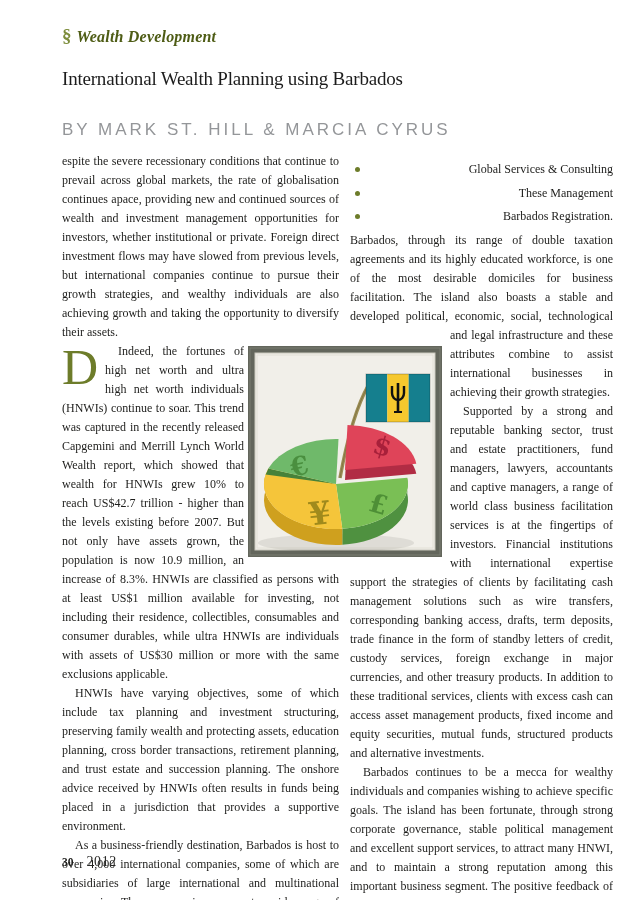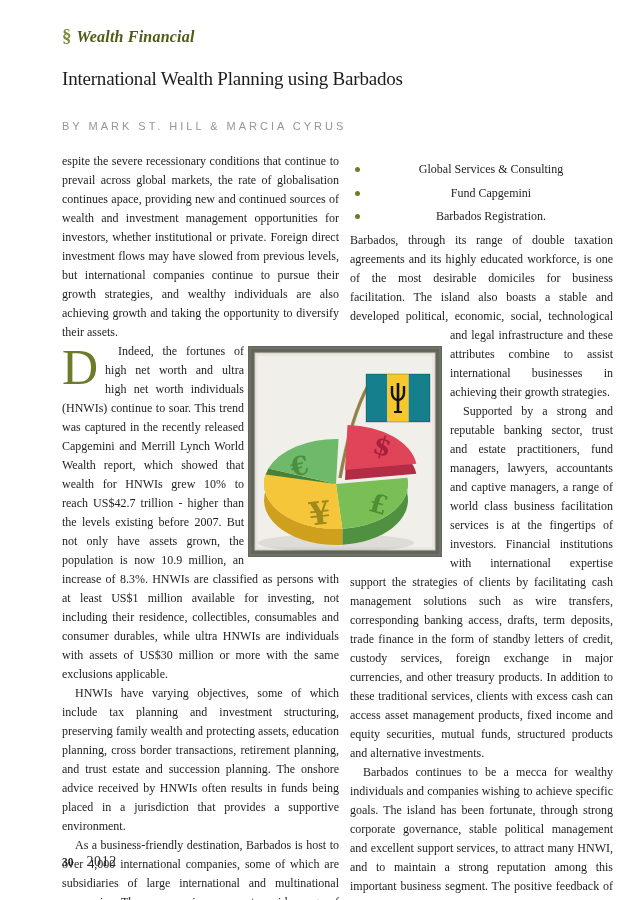--- a/index.html
+++ b/index.html
@@ -10,62 +10,62 @@
     font-family:"Liberation Serif", serif; color:#1d1d1b;
   }
   
   .kicker { position:absolute; left:62px; top:25px; display:flex; align-items:baseline; gap:5px; }
   .kicker .glyph { font-size:19px; font-weight:bold; color:#7c8c3a; font-style:normal; }
   .kicker .label { font-size:16px; font-weight:bold; font-style:italic; color:#4e5c15; letter-spacing:0.2px; }
   
   .title { position:absolute; left:62px; top:68px; width:560px;
            font-size:19px; font-weight:normal; color:#1c1c1c; letter-spacing:-0.2px; }
   .byline { position:absolute; left:62px; top:120px;
-            font-family:"Liberation Sans", sans-serif; font-size:11px;
+            font-family:"Liberation Sans", sans-serif; font-size:17px;
             letter-spacing:3px; color:#949699; }
   
   .columns { position:absolute; left:62px; top:152px; width:551px; display:flex; gap:11px; }
   .col { font-size:12px; line-height:19px; text-align:justify; }
   .col-left  { width:277px; }
   .col-right { width:263px; }
   .col p { text-indent:0; }
   .col p.indent { text-indent:13px; }
   .dropcap {
     float:left; font-size:50px; line-height:43px; color:#6d7c2a;
     padding:3px 7px 0 0; font-weight:normal;
   }
   
   .push-off-r { float:right; width:0;    height:191px; }
   .push-blk-r { float:right; clear:right; width:95px;  height:217px; }
   .push-off-l { float:left;  width:0;    height:191px; }
   .push-blk-l { float:left;  clear:left;  width:100px; height:217px; }
   
   ul.bullets { list-style:none; margin-top:8px; }
-  ul.bullets li { position:relative; padding-left:19px; text-align:center; }
+  ul.bullets li { position:relative; padding-left:19px; text-align:right; }
   ul.bullets li::before {
     content:""; position:absolute; left:5px; top:7px;
     width:5px; height:5px; border-radius:50%; background:#6d7c2a;
   }
   .bullets-right li { margin-bottom:4.5px; }
   
   .illustration { position:absolute; left:248px; top:346px; width:194px; height:211px; }
   
   .footer { position:absolute; left:62px; top:854px; display:flex; align-items:baseline; gap:13px; }
   .footer .pageno { font-size:11.5px; font-weight:bold; color:#1d1d1b; }
   .footer .pub { font-size:9.5px; letter-spacing:0.6px; color:#2a2a28; }
   .footer .year { font-size:14px; letter-spacing:0.6px; color:#2a2a28; }
 </style>
 </head>
 <body>
 
 <div class="page">
 
   <div class="kicker">
     <span class="glyph">§</span>
-    <span class="label">Wealth Financial</span>
+    <span class="label">Wealth Development</span>
   </div>
 
   <h1 class="title">International Wealth Planning using Barbados</h1>
 
   <div class="byline">BY MARK ST. HILL &amp; MARCIA CYRUS</div>
 
   <div class="columns">
 
     <div class="col col-left">
       <div class="push-off-r"></div>
@@ -75,21 +75,21 @@
       <p class="indent">HNWIs have varying objectives, some of which include tax planning and investment structuring, preserving family wealth and protecting assets, education planning, cross border transactions, retirement planning, and trust estate and succession planning. The onshore advice received by HNWIs often results in funds being placed in a jurisdiction that provides a supportive environment.</p>
       <p class="indent">As a business-friendly destination, Barbados is host to over 4,000 international companies, some of which are subsidiaries of large international and multinational companies. These companies represent a wide range of business activities and industries with operations on every continent. Some of the business activities within this sector include:</p>
 
     </div>
 
     <div class="col col-right">
       <div class="push-off-l"></div>
       <div class="push-blk-l"></div>
       <ul class="bullets bullets-right">
         <li>Global Services &amp; Consulting</li>
-        <li>Fund Capgemini</li>
+        <li>These Management</li>
         <li>Barbados Registration.</li>
       </ul>
       <p>Barbados, through its range of double taxation agreements and its highly educated workforce, is one of the most desirable domiciles for business facilitation.  The island also boasts a stable and developed political, economic, social, technological and legal infrastructure and these attributes combine to assist international businesses in achieving their growth strategies.</p>
       <p class="indent">Supported by a strong and reputable banking sector, trust and estate practitioners, fund managers, lawyers, accountants and captive managers, a range of world class business facilitation services is at the fingertips of investors. Financial institutions with international expertise support the strategies of clients by facilitating cash management solutions such as wire transfers, corresponding banking access, drafts, term deposits, trade finance in the form of standby letters of credit, custody services, foreign exchange in major currencies, and other treasury products.  In addition to these traditional services, clients with excess cash can access asset management products, fixed income and equity securities, mutual funds, structured products and alternative investments.</p>
       <p class="indent">Barbados continues to be a mecca for wealthy individuals and companies wishing to achieve specific goals.  The island has been fortunate, through strong corporate governance, stable political management and excellent support services, to attract many HNWI, and to maintain a strong reputation among this important business segment. The positive feedback of many clients is testimony to the superior service offered.  Not only have HNWI been able to make their tax and estate planning more efficient and cost effective, but large global companies have also been able to achieve their expansion plans while maximising their profit.</p>
 
     </div>
 
   </div>
 

